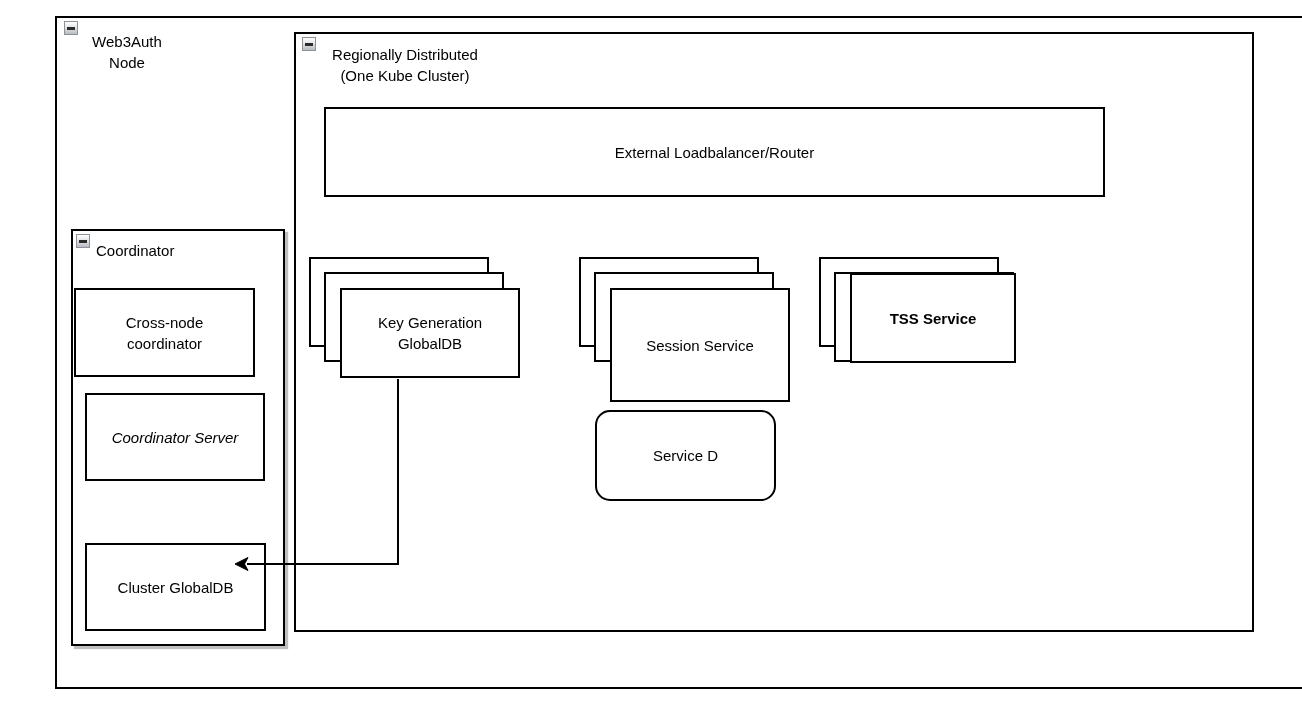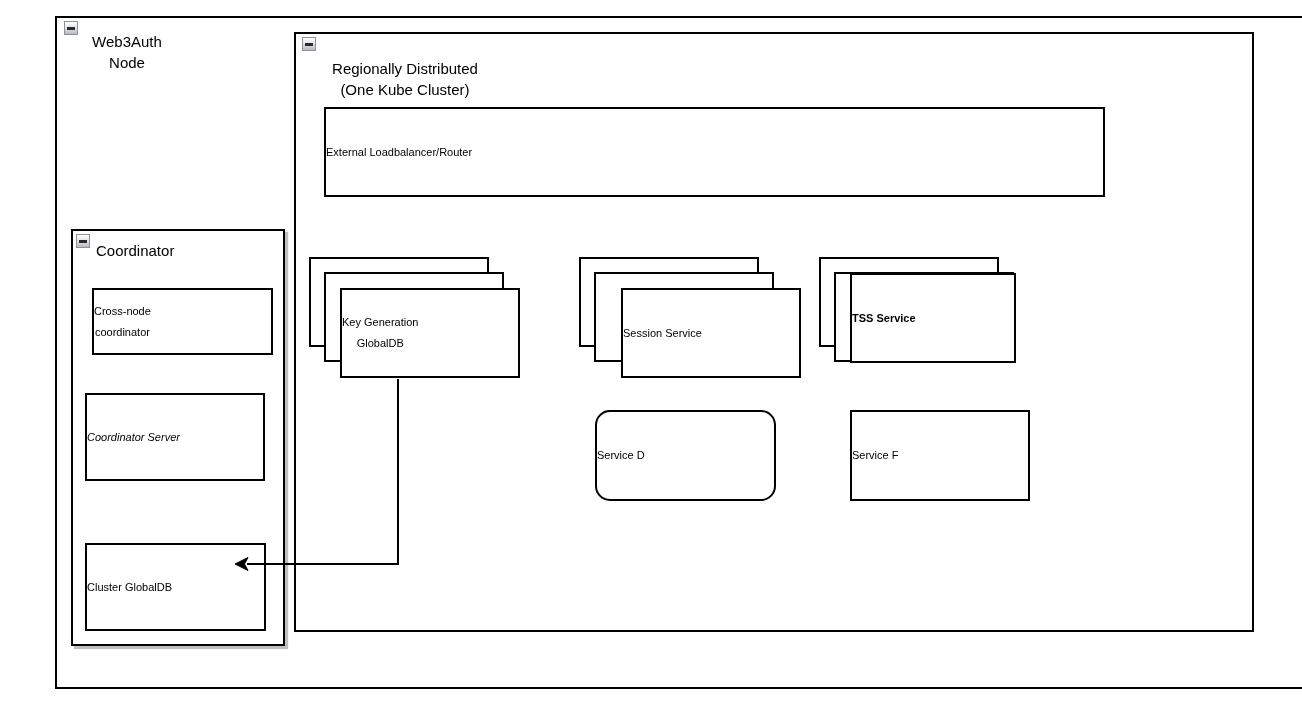--- a/index.html
+++ b/index.html
@@ -27,22 +27,23 @@
     box-shadow: 3px 3px 1px rgba(0,0,0,0.25);
   }
   
   .node {
     position: absolute;
     box-sizing: border-box;
     background: #ffffff;
     border: 2px solid #000000;
     display: flex;
     align-items: center;
+    justify-content: center;
     text-align: center;
-    font-size: 11px;
+    font-size: 15px;
     line-height: 21px;
   }
   
   .stackrect {
     position: absolute;
     box-sizing: border-box;
     background: #ffffff;
     border: 2px solid #000000;
   }
   
@@ -89,70 +90,67 @@
 
     <span class="collapse" style="left:7px; top:3px;"></span>
     <div class="lbl center multiline" style="left:15px; top:13px; width:110px;">Web3Auth
 Node</div>
 
     <div class="grp shadowed" style="left:14px; top:211px; width:214px; height:417px;">
 
       <span class="collapse" style="left:3px; top:3px;"></span>
       <div class="lbl" style="left:23px; top:9px;">Coordinator</div>
 
-      <div class="node multiline" style="left:19px; top:57px; width:181px; height:67px;">
+      <div class="node multiline" style="left:1px; top:57px; width:181px; height:89px;">
         <span class="multiline">Cross-node
 coordinator</span>
       </div>
 
       <div class="node" style="left:12px; top:162px; width:180px; height:88px;font-style:italic;">
         <span>Coordinator Server</span>
       </div>
 
       <div class="node" style="left:12px; top:312px; width:181px; height:88px;">
         <span>Cluster GlobalDB</span>
       </div>
     </div>
 
     <div class="grp" style="left:237px; top:14px; width:960px; height:600px;">
 
       <span class="collapse" style="left:6px; top:3px;"></span>
-      <div class="lbl center multiline" style="left:19px; top:24px; width:180px;">Regionally Distributed
+      <div class="lbl center multiline" style="left:19px; top:10px; width:180px;">Regionally Distributed
 (One Kube Cluster)</div>
 
       <div class="node" style="left:28px; top:73px; width:781px; height:90px;">
         <span>External Loadbalancer/Router</span>
       </div>
 
       <div class="stackrect" style="left:13px; top:223px; width:180px; height:90px;"></div>
       <div class="stackrect" style="left:28px; top:238px; width:180px; height:90px;"></div>
       <div class="node multiline" style="left:44px; top:254px; width:180px; height:90px;">
         <span class="multiline">Key Generation
 GlobalDB</span>
       </div>
 
       <div class="stackrect" style="left:283px; top:223px; width:180px; height:90px;"></div>
       <div class="stackrect" style="left:298px; top:238px; width:180px; height:90px;"></div>
-      <div class="node" style="left:325px; top:254px; width:180px; height:90px;">
+      <div class="node" style="left:314px; top:254px; width:180px; height:114px;">
         <span>Session Service</span>
       </div>
 
       <div class="stackrect" style="left:523px; top:223px; width:180px; height:90px;"></div>
       <div class="stackrect" style="left:538px; top:238px; width:180px; height:90px;"></div>
       <div class="node" style="left:554px; top:239px; width:166px; height:90px;font-weight:bold;">
         <span>TSS Service</span>
       </div>
 
       <div class="node" style="left:299px; top:376px; width:181px; height:91px;border-radius:15px;">
         <span>Service D</span>
       </div>
 
-      <div class="node" style="left:554px; top:376px; width:180px; height:91px;">
-        <span>Service F</span>
-      </div>
     </div>
   </div>
 
   <svg class="edges" width="1302" height="708" viewBox="0 0 1302 708">
     <g>
       <path d="M 398 379 L 398 564 L 247 564" fill="none" stroke="#000000" stroke-width="2"></path>
       <polygon points="235,564 248,557.5 244.5,564 248,570.5" fill="#000000" stroke="#000000" stroke-width="1"></polygon>
     </g>
   </svg>
 

